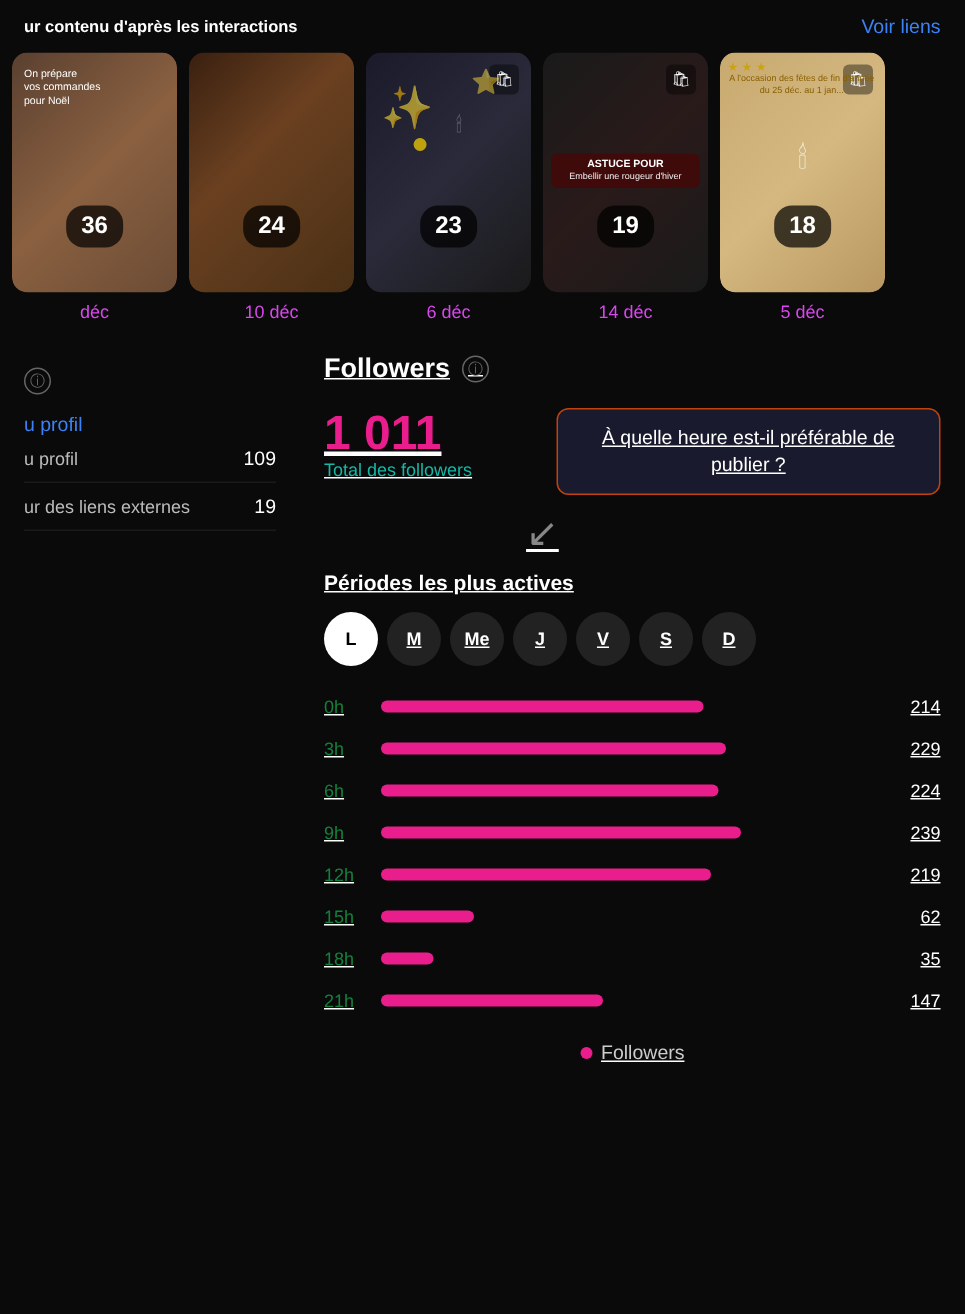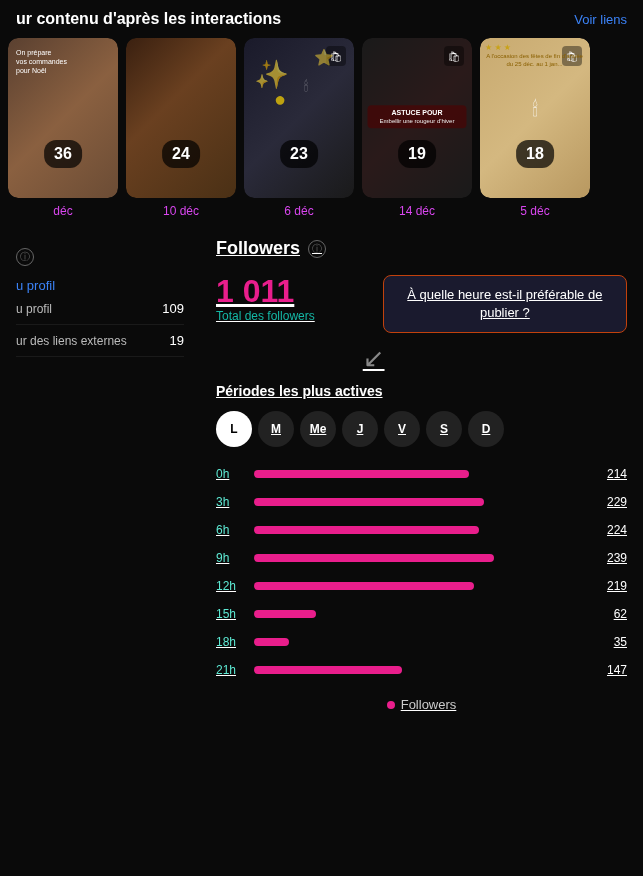--- a/index.html
+++ b/index.html
@@ -20,21 +20,21 @@
 
     .section-header {
       display: flex;
       justify-content: space-between;
       align-items: center;
       padding: 0 16px 10px 16px;
     }
 
     .section-title {
       color: #fff;
-      font-size: 16px;
+      font-size: 11px;
       font-weight: 600;
     }
 
     .voir-tout {
       color: #3b82f6;
       font-size: 13px;
       cursor: pointer;
     }
 
     .cards-row {
@@ -321,21 +321,21 @@
       width: 100%;
     }
 
     .bar-row {
       display: flex;
       align-items: center;
       margin-bottom: 14px;
     }
 
     .bar-time {
-      color: #5eead4;
+      color: #15803d;
       font-size: 12px;
       width: 28px;
       flex-shrink: 0;
     }
 
     .bar-track {
       flex: 1;
       height: 8px;
       background: transparent;
       margin: 0 10px;
@@ -462,21 +462,21 @@
     </div>
   </div>
 
   <div class="right-panel">
 
     <div class="followers-header">
       <span class="followers-title">Followers</span>
       <div class="info-circle">ⓘ</div>
     </div>
 
-    <div style="display:flex;gap:28px;align-items:flex-start;">
+    <div style="display:flex;gap:16px;align-items:flex-start;">
 
       <div class="total-followers-section">
         <div class="total-number">1 011</div>
         <div class="total-label">Total des followers</div>
       </div>
 
       <div style="flex:1;position:relative;">
         <div class="tooltip-balloon">
           <div class="tooltip-text">À quelle heure est-il préférable de publier ?</div>
         </div>

